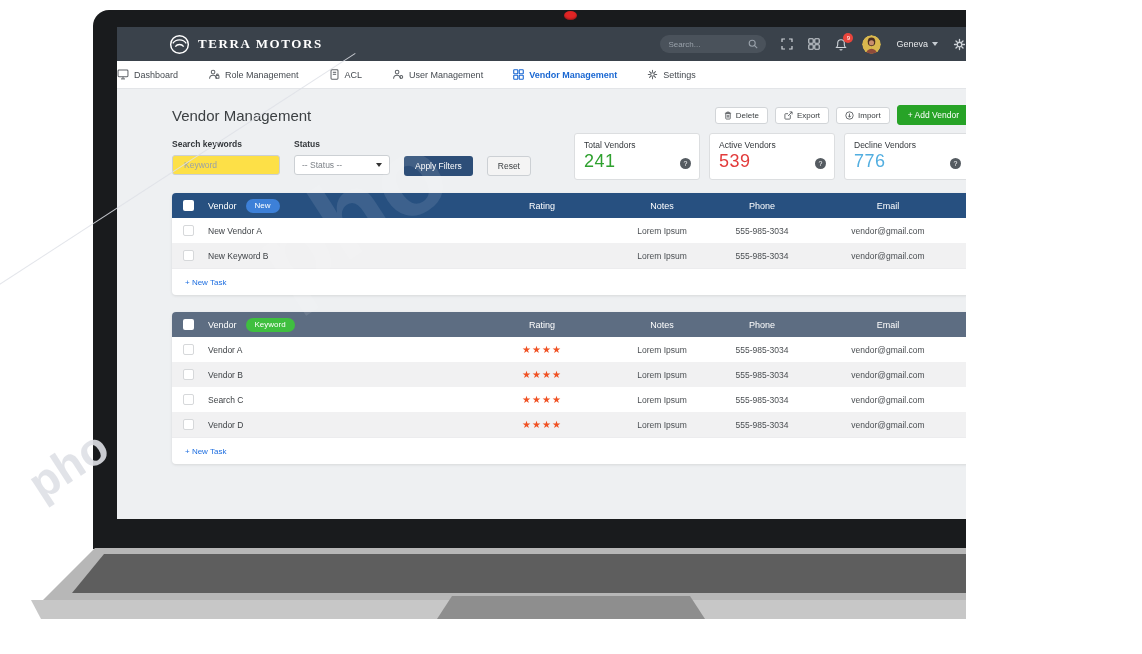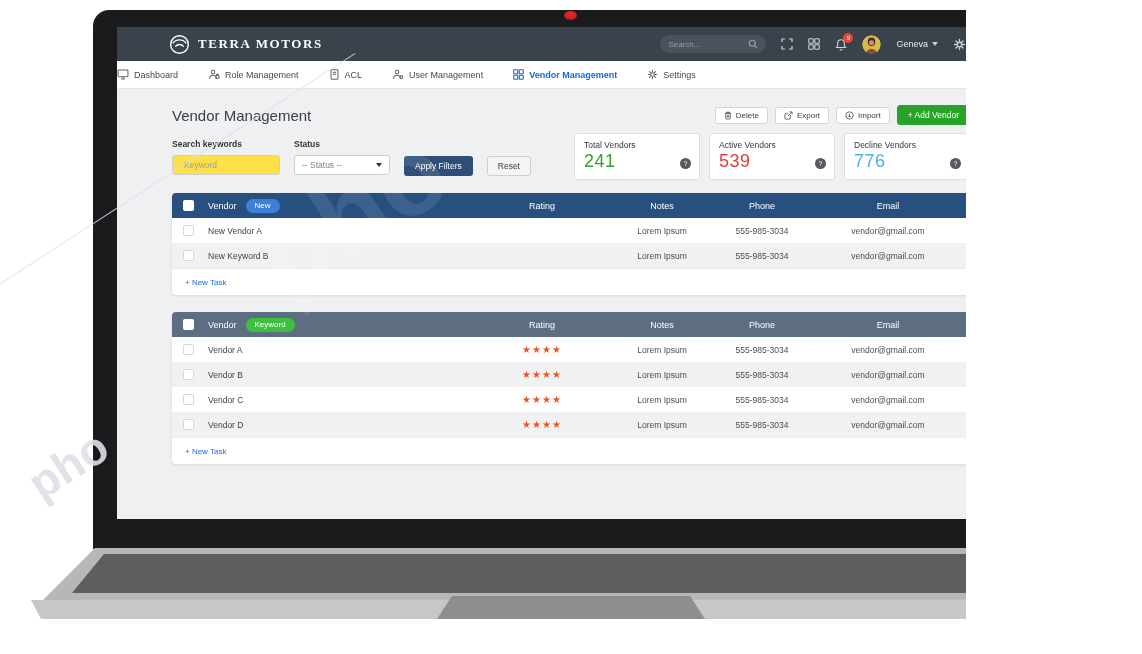--- a/index.html
+++ b/index.html
@@ -396,21 +396,21 @@
         <div class="vt-row alt">
           <div class="cb cb-row"></div>
           <div>Vendor B</div>
           <div class="cell-c stars">★★★★</div>
           <div class="cell-c">Lorem Ipsum</div>
           <div class="cell-c">555-985-3034</div>
           <div class="cell-c">vendor@gmail.com</div>
         </div>
         <div class="vt-row">
           <div class="cb cb-row"></div>
-          <div>Vendor C</div>
+          <div>Search C</div>
           <div class="cell-c stars">★★★★</div>
           <div class="cell-c">Lorem Ipsum</div>
           <div class="cell-c">555-985-3034</div>
           <div class="cell-c">vendor@gmail.com</div>
         </div>
         <div class="vt-row alt">
           <div class="cb cb-row"></div>
           <div>Vendor D</div>
           <div class="cell-c stars">★★★★</div>
           <div class="cell-c">Lorem Ipsum</div>

